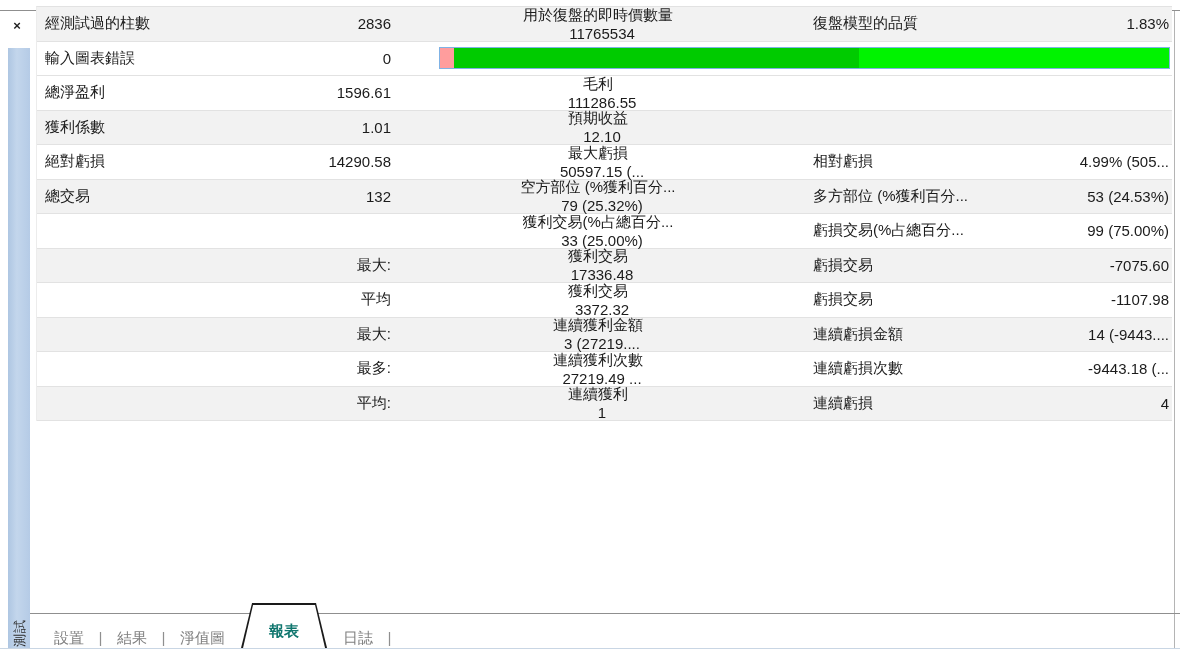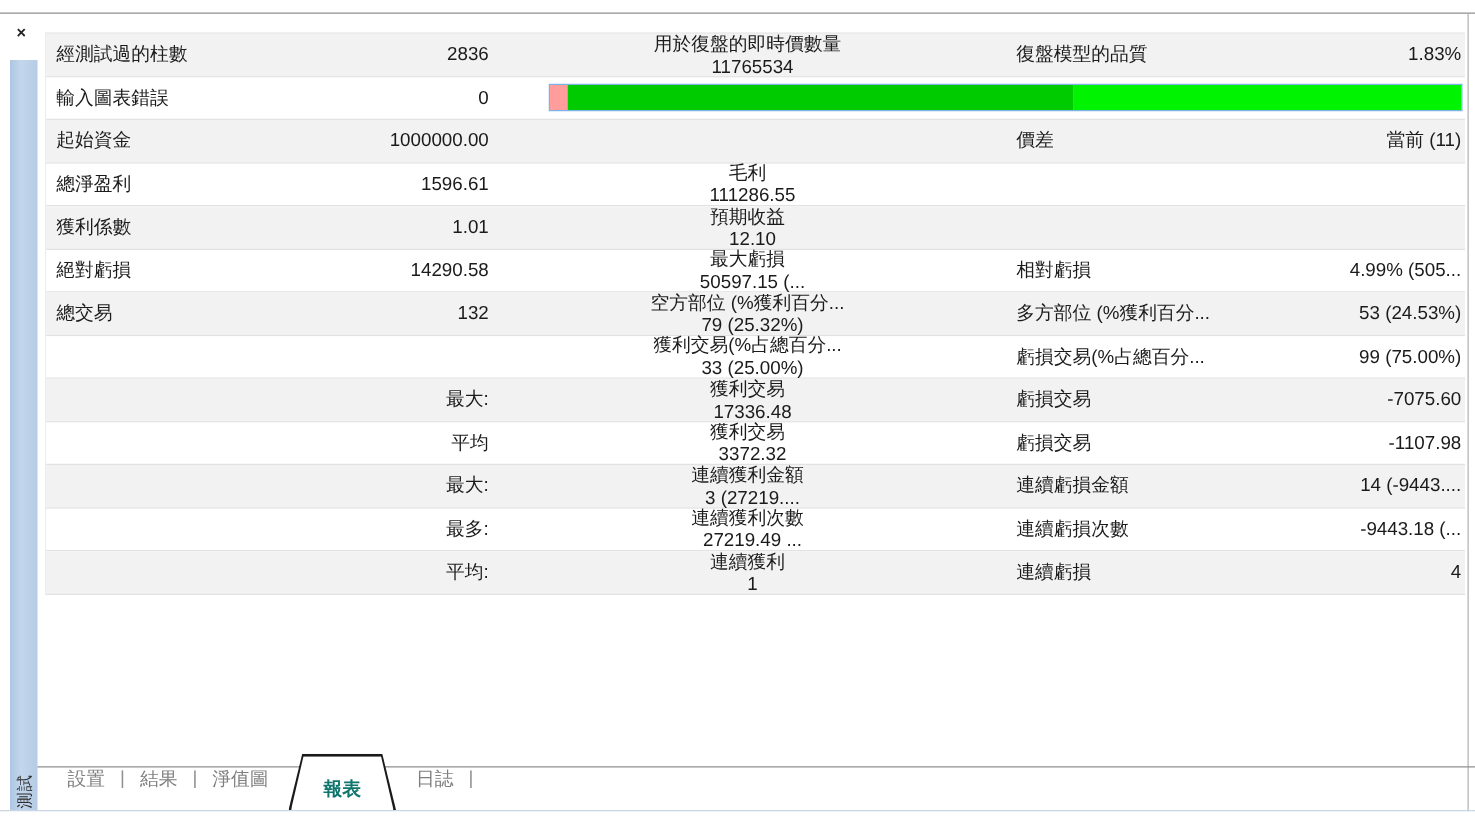--- a/index.html
+++ b/index.html
@@ -13,42 +13,42 @@
 
   .close-btn { position:absolute; left:8px; top:17px; width:18px; height:18px;
     font-size:13px; font-weight:bold; color:#222; text-align:center; line-height:18px; cursor:pointer; }
 
   .side-strip { position:absolute; left:8px; top:48px; width:22px; height:600px;
     background:linear-gradient(to right,#aec6e2,#c3d6ec 40%,#b5cbe6); }
   .side-caption { position:absolute; left:-4px; top:576px; width:30px; height:16px;
     transform:rotate(-90deg); transform-origin:center center;
     font-size:13px; color:#2a2a2a; white-space:nowrap; letter-spacing:1px; }
 
-  .report-table { position:absolute; left:36px; top:26px; width:1136px;
+  .report-table { position:absolute; left:36px; top:6px; width:1136px;
     border-top:1px solid #e2e2e2; border-left:1px solid #ececec; }
   .row { position:relative; height:34.5px; display:grid;
     grid-template-columns:346px 32px 350px 40px 356px 1fr;
     padding-left:8px; align-items:center;
     border-bottom:1px solid #e2e2e2; background:#ffffff;
     font-size:15px; white-space:nowrap; }
   .row.alt { background:#f2f2f2; }
   .cellpair { display:flex; justify-content:space-between; align-items:center; overflow:hidden; }
   .cellpair .lbl { overflow:hidden; }
   .cellpair .val { margin-left:8px; text-align:right; }
   .g1 { grid-column:1; } .g2 { grid-column:3;flex-direction:column; } .g3 { grid-column:5; }
 
   .progress-bar { position:absolute; left:402px; right:2px; top:5px; bottom:6px;
     border:1px solid #7fb2e5; display:flex; background:#fff; }
   .seg-pink  { width:14px; }
   .seg-dark  { width:55.5%; }
   .seg-bright{ flex:1; }
 
   .tabbar { position:absolute; left:30px; right:0; top:613px; height:35px;
-    border-top:1px solid #8f8f8f; display:flex; align-items:flex-start;
-    padding-left:14px; font-size:15px; }
+    border-top:1px solid #8f8f8f; display:flex; align-items:flex-end;
+    padding-left:14px; font-size:15px;font-family:Liberation Mono, monospace; }
   .tab { color:#7f7f7f; padding:0 10px; cursor:pointer; }
   .tab-sep { color:#8f8f8f; padding:0 2px; }
   .tab-active-outer { position:relative; margin-top:-11px; height:45px; width:86px;
     background:#1a1a1a; margin-left:6px; margin-right:6px; cursor:pointer;
     clip-path:polygon(11px 0, calc(100% - 11px) 0, 100% 100%, 0 100%); }
   .tab-active-inner { position:absolute; left:2px; right:2px; top:2px; bottom:0;
     background:#ffffff; clip-path:polygon(10px 0, calc(100% - 10px) 0, 100% 100%, 0 100%);
     display:flex; align-items:center; justify-content:center;
     padding-top:9px; font-weight:bold; color:#0f766e; }
 </style>
@@ -85,34 +85,20 @@
         <div class="cellpair g1">
           <span class="lbl">輸入圖表錯誤</span>
           <span class="val">0</span>
         </div>
         <div class="progress-bar" style="border-color: rgb(127, 178, 229);">
           <div class="seg-pink" style="background: rgb(255, 157, 157); width: 14px;"></div>
           <div class="seg-dark" style="background: rgb(0, 203, 0); width: 55.5%;"></div>
           <div class="seg-bright" style="background: rgb(0, 243, 0);"></div>
         </div>
       </div>
-      <div class="row alt">
-        <div class="cellpair g1">
-          <span class="lbl">起始資金</span>
-          <span class="val">1000000.00</span>
-        </div>
-        <div class="cellpair g2">
-          <span class="lbl"></span>
-          <span class="val"></span>
-        </div>
-        <div class="cellpair g3">
-          <span class="lbl">價差</span>
-          <span class="val">當前 (11)</span>
-        </div>
-      </div>
       <div class="row">
         <div class="cellpair g1">
           <span class="lbl">總淨盈利</span>
           <span class="val">1596.61</span>
         </div>
         <div class="cellpair g2">
           <span class="lbl">毛利</span>
           <span class="val">111286.55</span>
         </div>
       </div>

